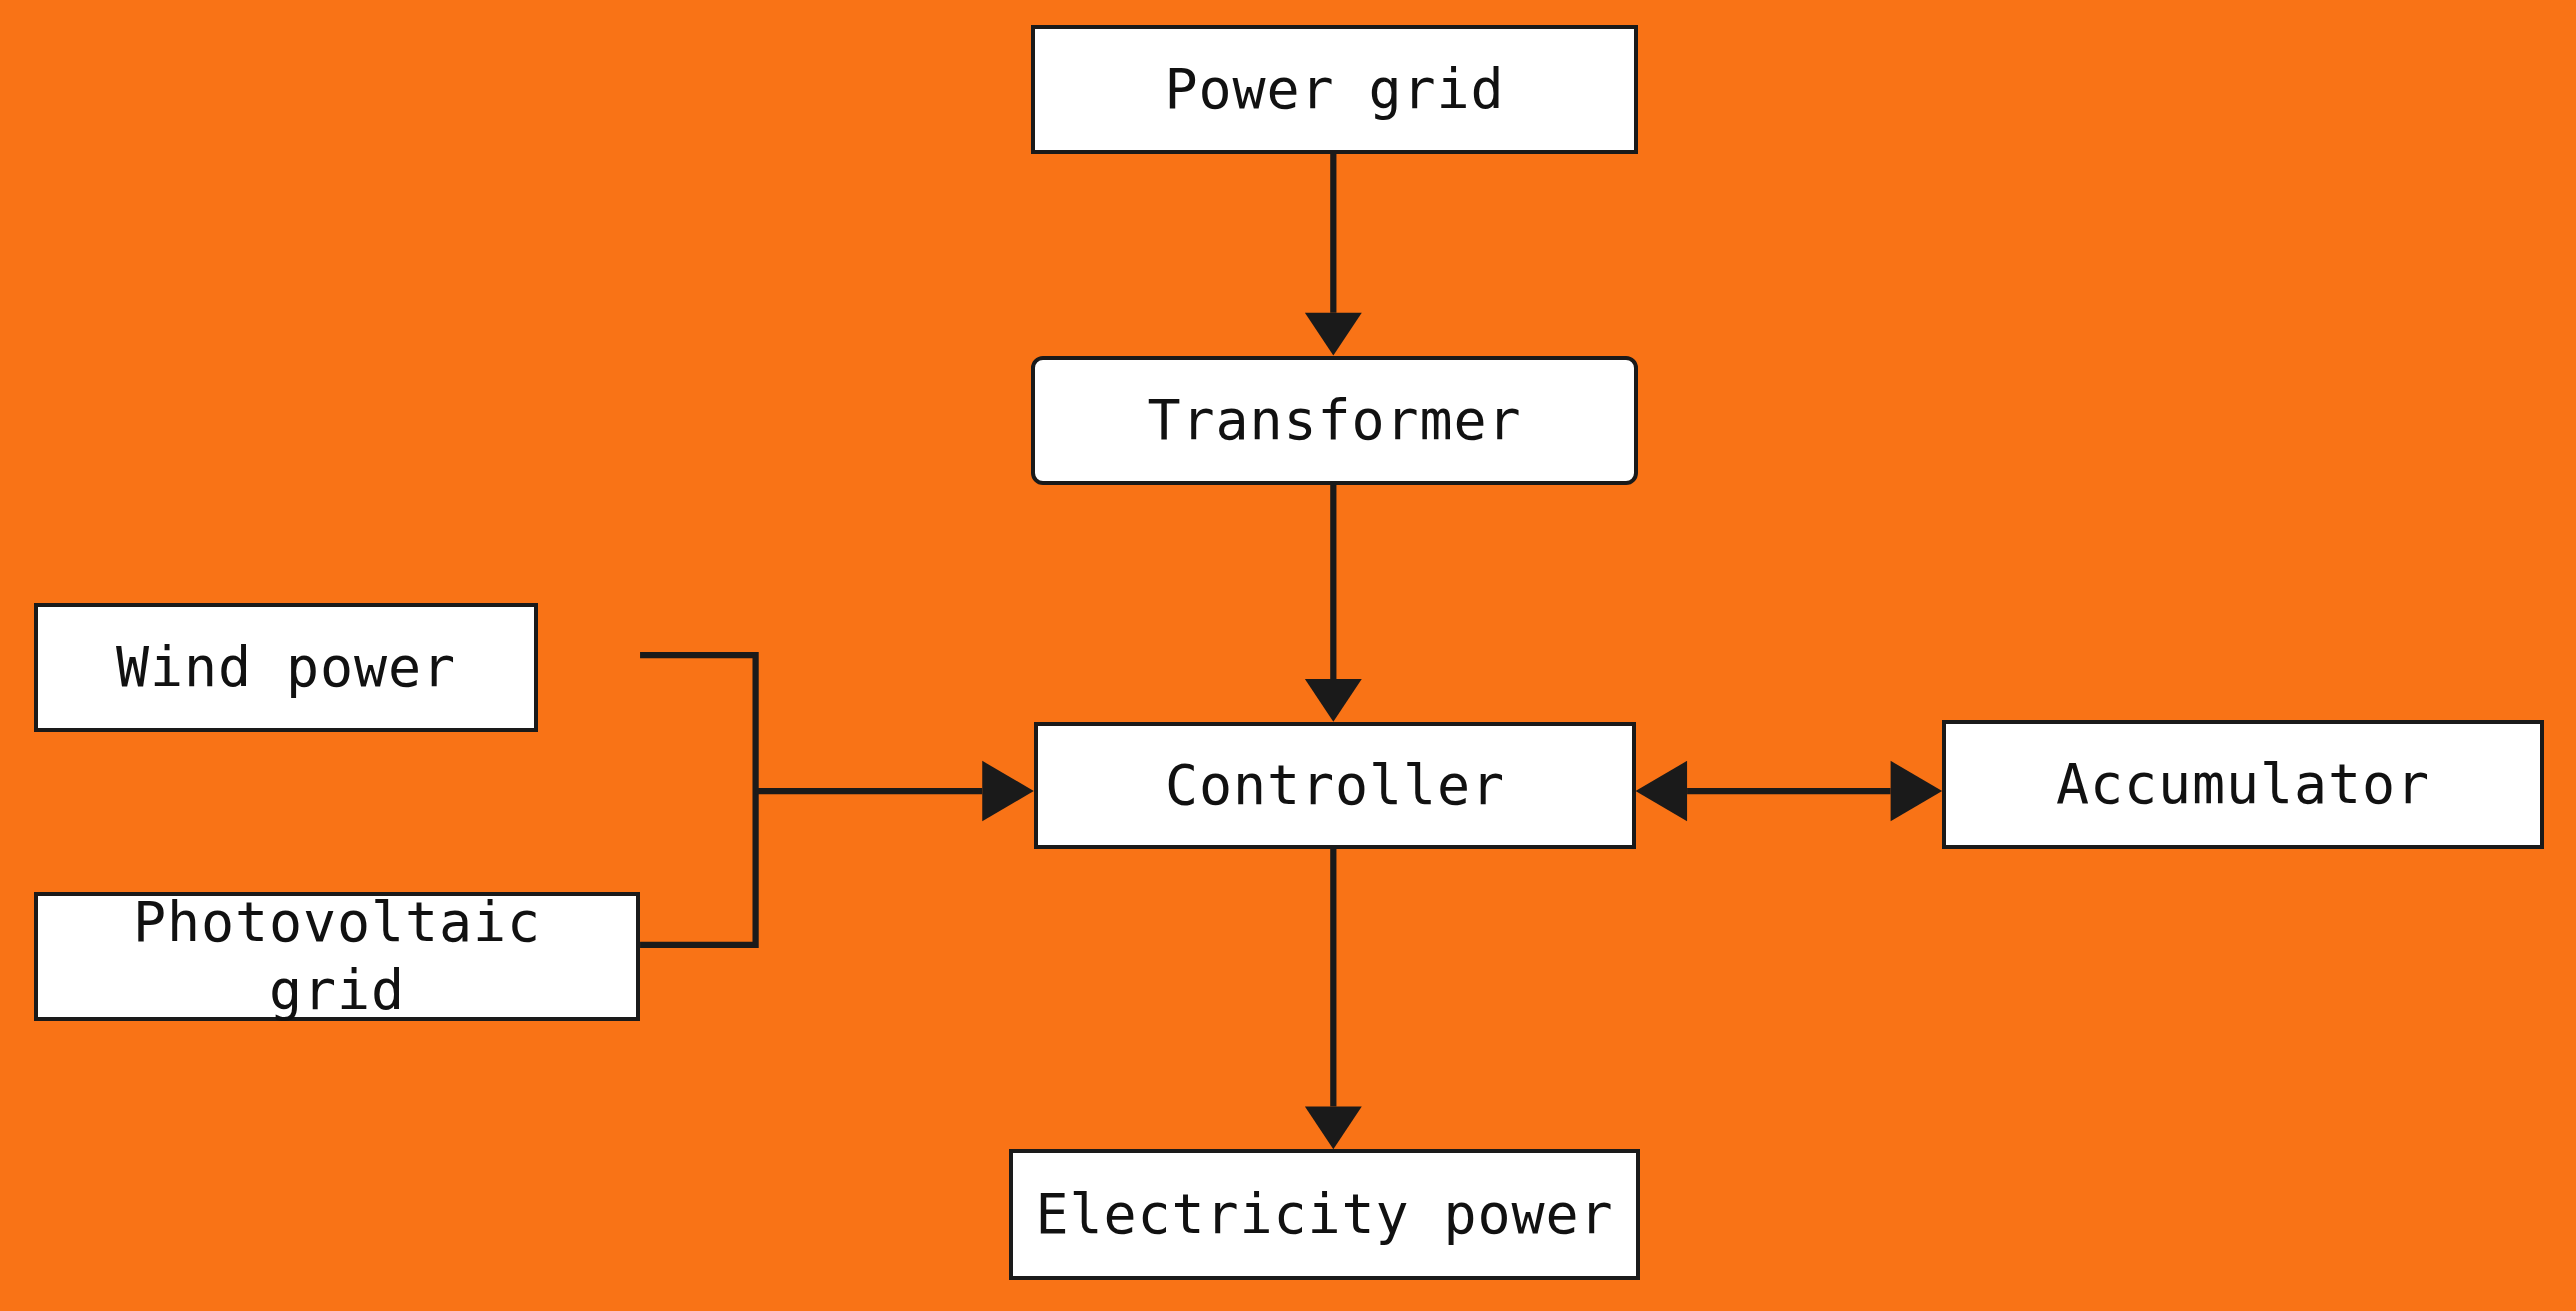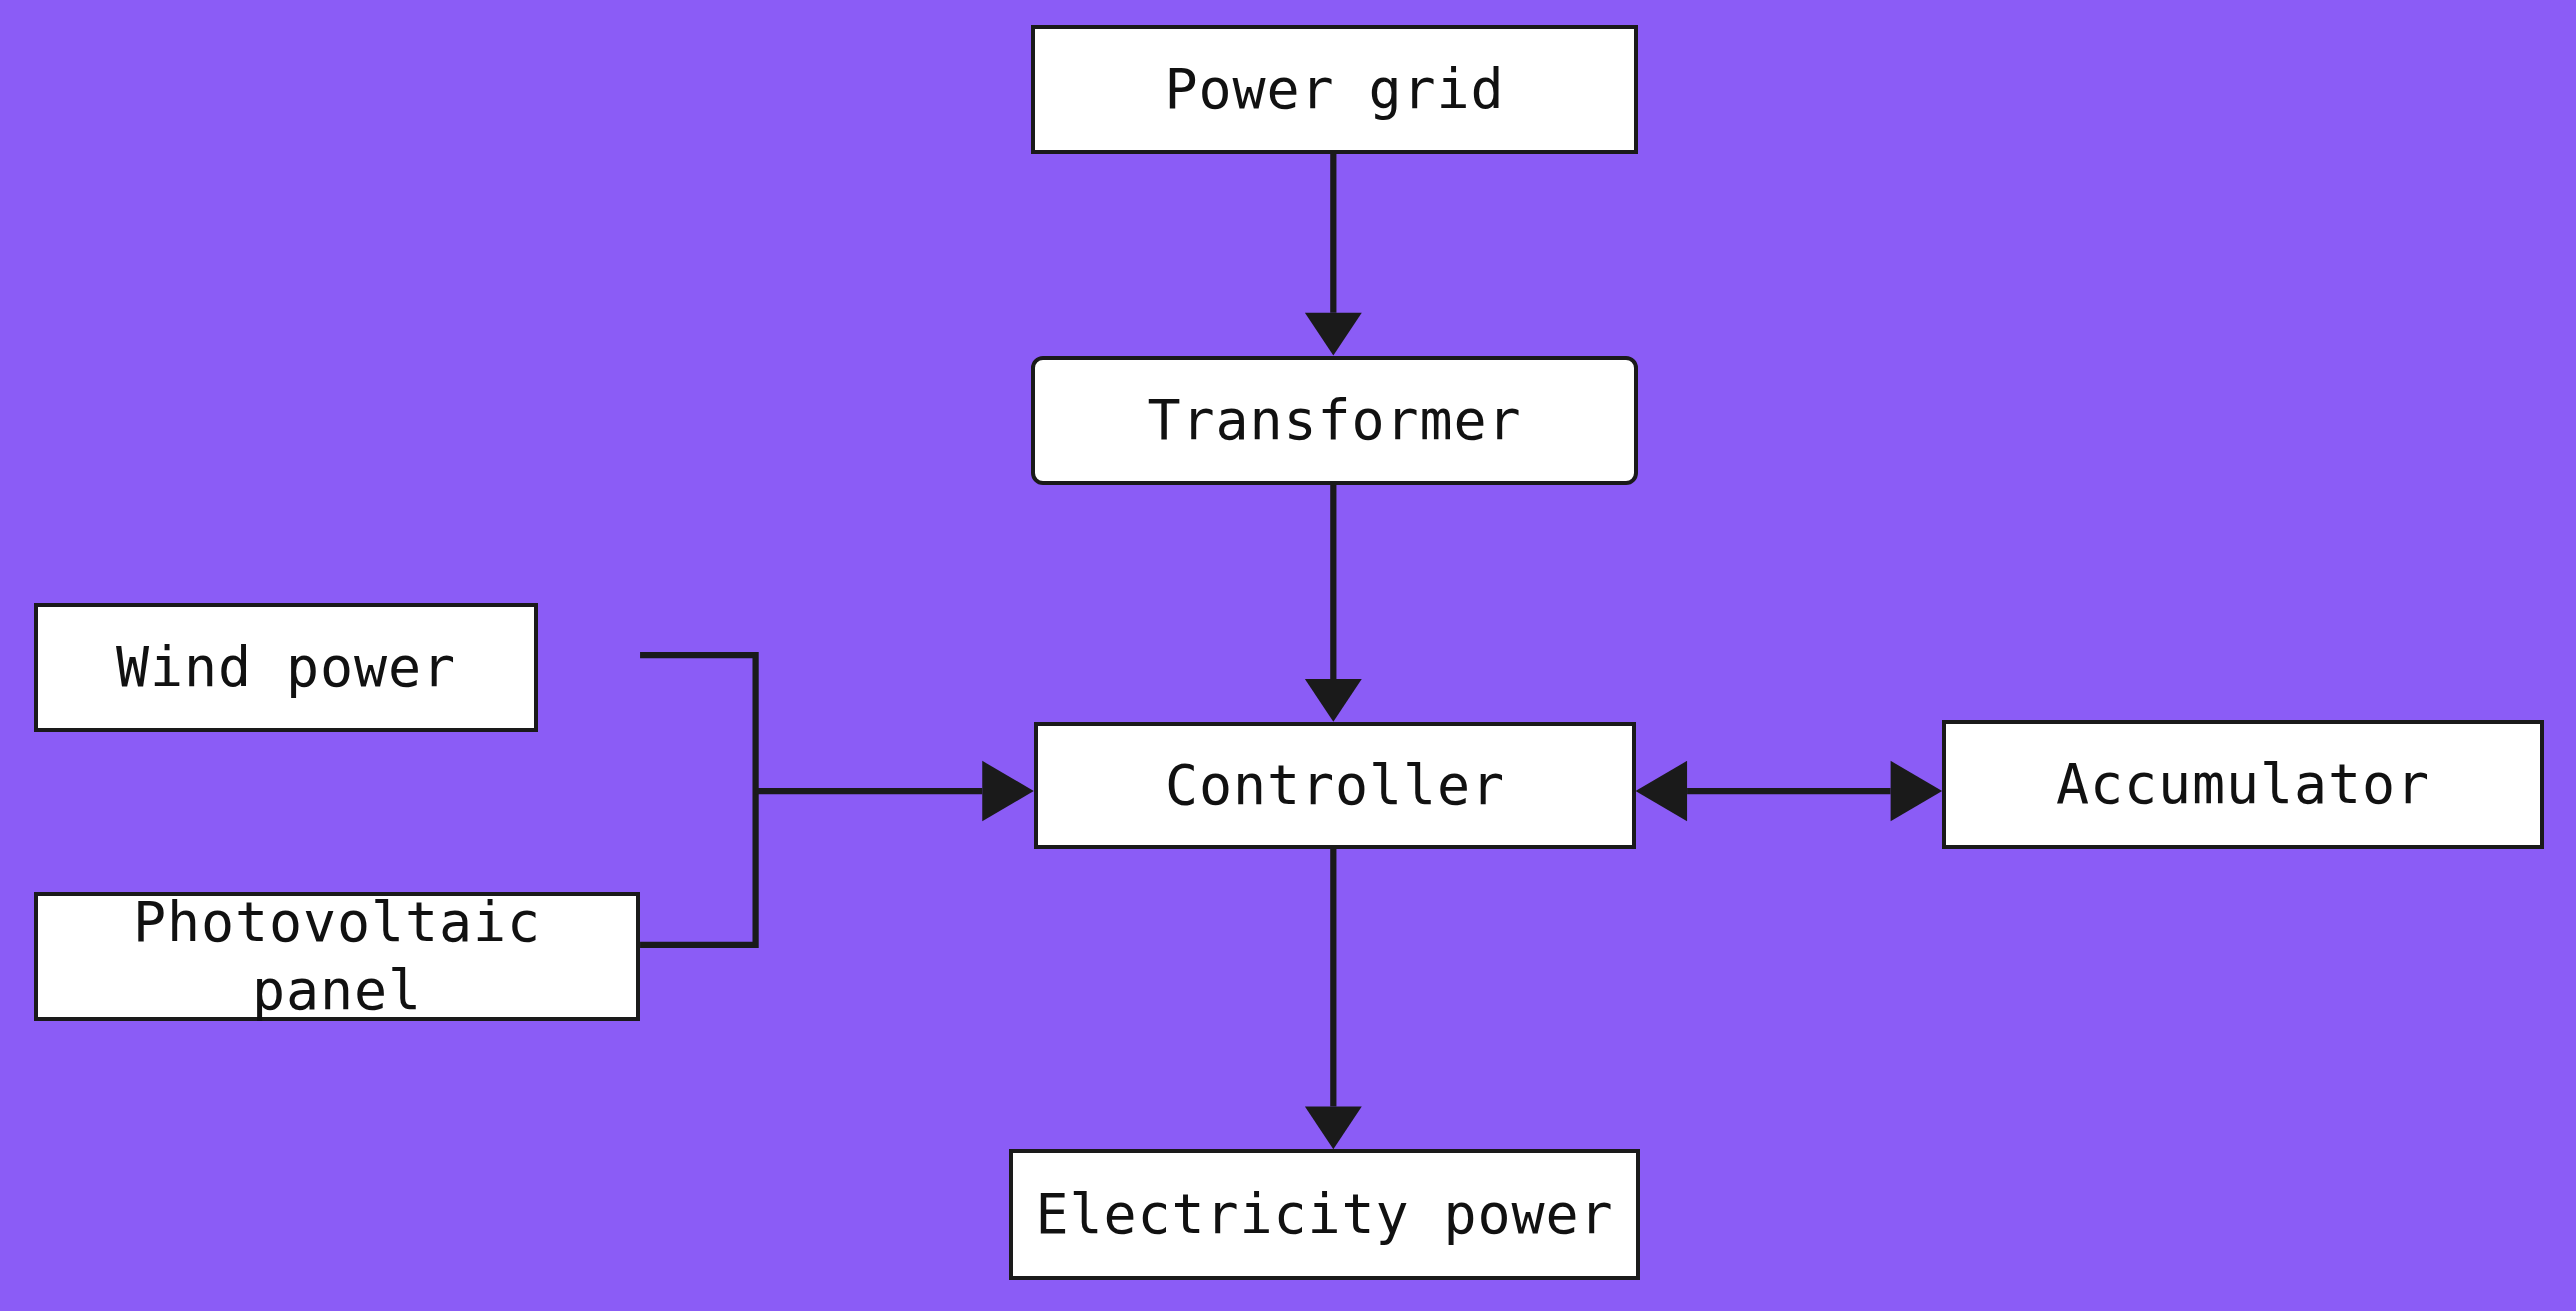--- a/index.html
+++ b/index.html
@@ -5,21 +5,21 @@
 <style>
   html, body {
     margin: 0;
     padding: 0;
     background: #ffffff;
   }
   #canvas {
     position: relative;
     width: 2576px;
     height: 1311px;
-    background: #8b5cf6;
+    background: #f97316;
     overflow: hidden;
     font-family: "DejaVu Sans Mono", "Liberation Mono", monospace;
   }
   #diagram-svg {
     position: absolute;
     left: 0;
     top: 0;
     width: 2576px;
     height: 1311px;
   }
@@ -84,21 +84,21 @@
 
   </svg>
 
   <div class="node-box" style="left:1031px;top:25px;width:607px;height:129px;">Power grid</div>
 
   <div class="node-box" style="left:1031px;top:356px;width:607px;height:129px;border-radius:12px;">Transformer</div>
 
   <div class="node-box" style="left:34px;top:603px;width:504px;height:129px;">Wind power</div>
 
   <div class="node-box" style="left:34px;top:892px;width:606px;height:129px;">Photovoltaic
-panel</div>
+grid</div>
 
   <div class="node-box" style="left:1034px;top:722px;width:602px;height:127px;">Controller</div>
 
   <div class="node-box" style="left:1942px;top:720px;width:602px;height:129px;">Accumulator</div>
 
   <div class="node-box" style="left:1009px;top:1149px;width:631px;height:131px;">Electricity power</div>
 
 </div>
 
 

